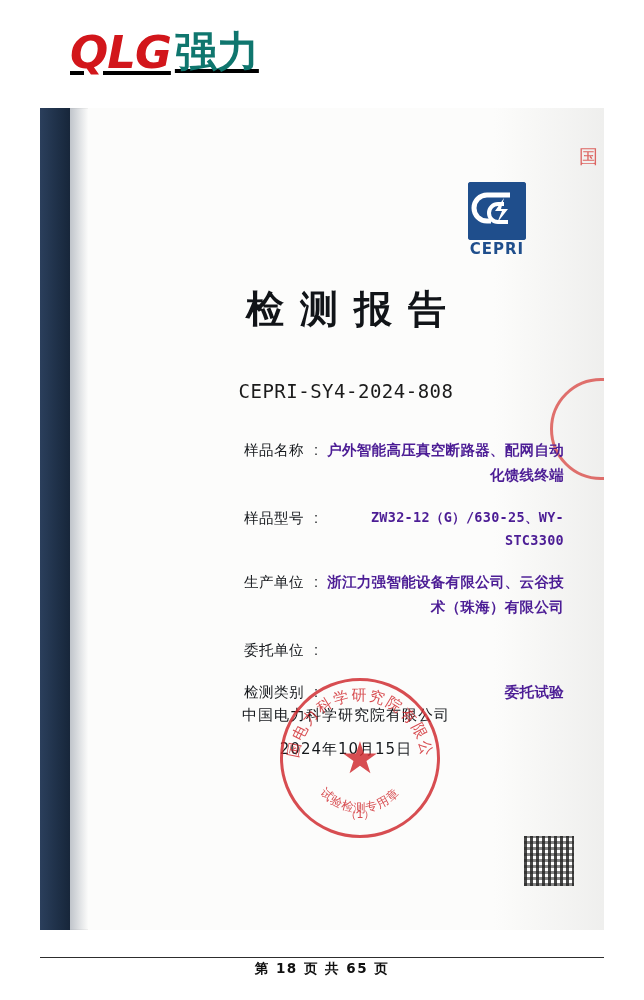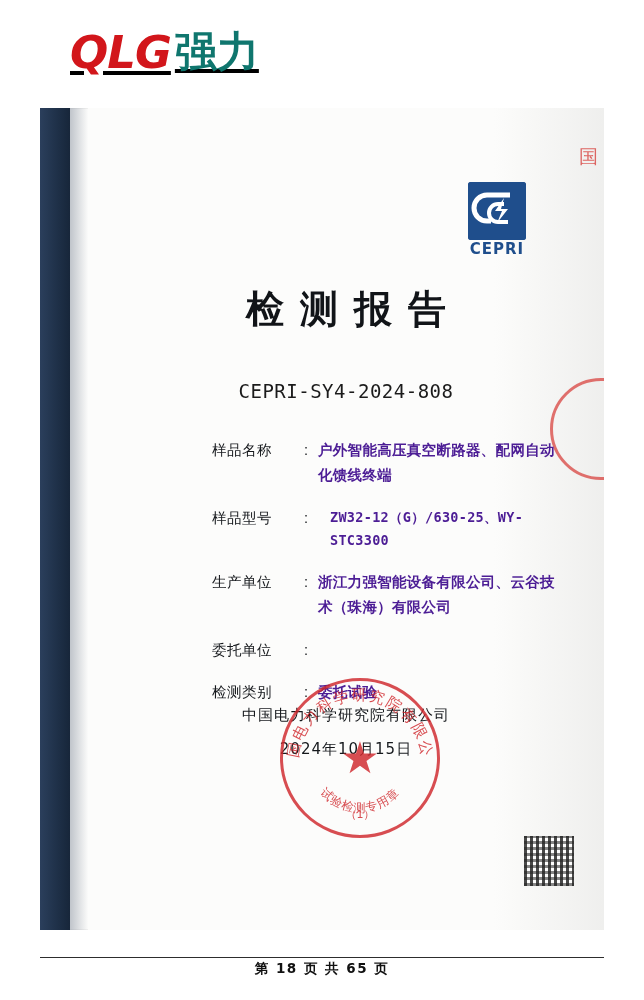--- a/index.html
+++ b/index.html
@@ -141,20 +141,21 @@
     letter-spacing: 0.5px;
     color: #1b1b1b;
   }
 
   
   .fields {
     position: absolute;
     top: 330px;
     left: 124px;
     right: 40px;
+    text-align: right;
   }
   .field-row {
     display: flex;
     align-items: flex-start;
     margin-bottom: 17px;
   }
   .field-label {
     width: 92px;
     flex: 0 0 92px;
     font-family: "DejaVu Sans", sans-serif;

